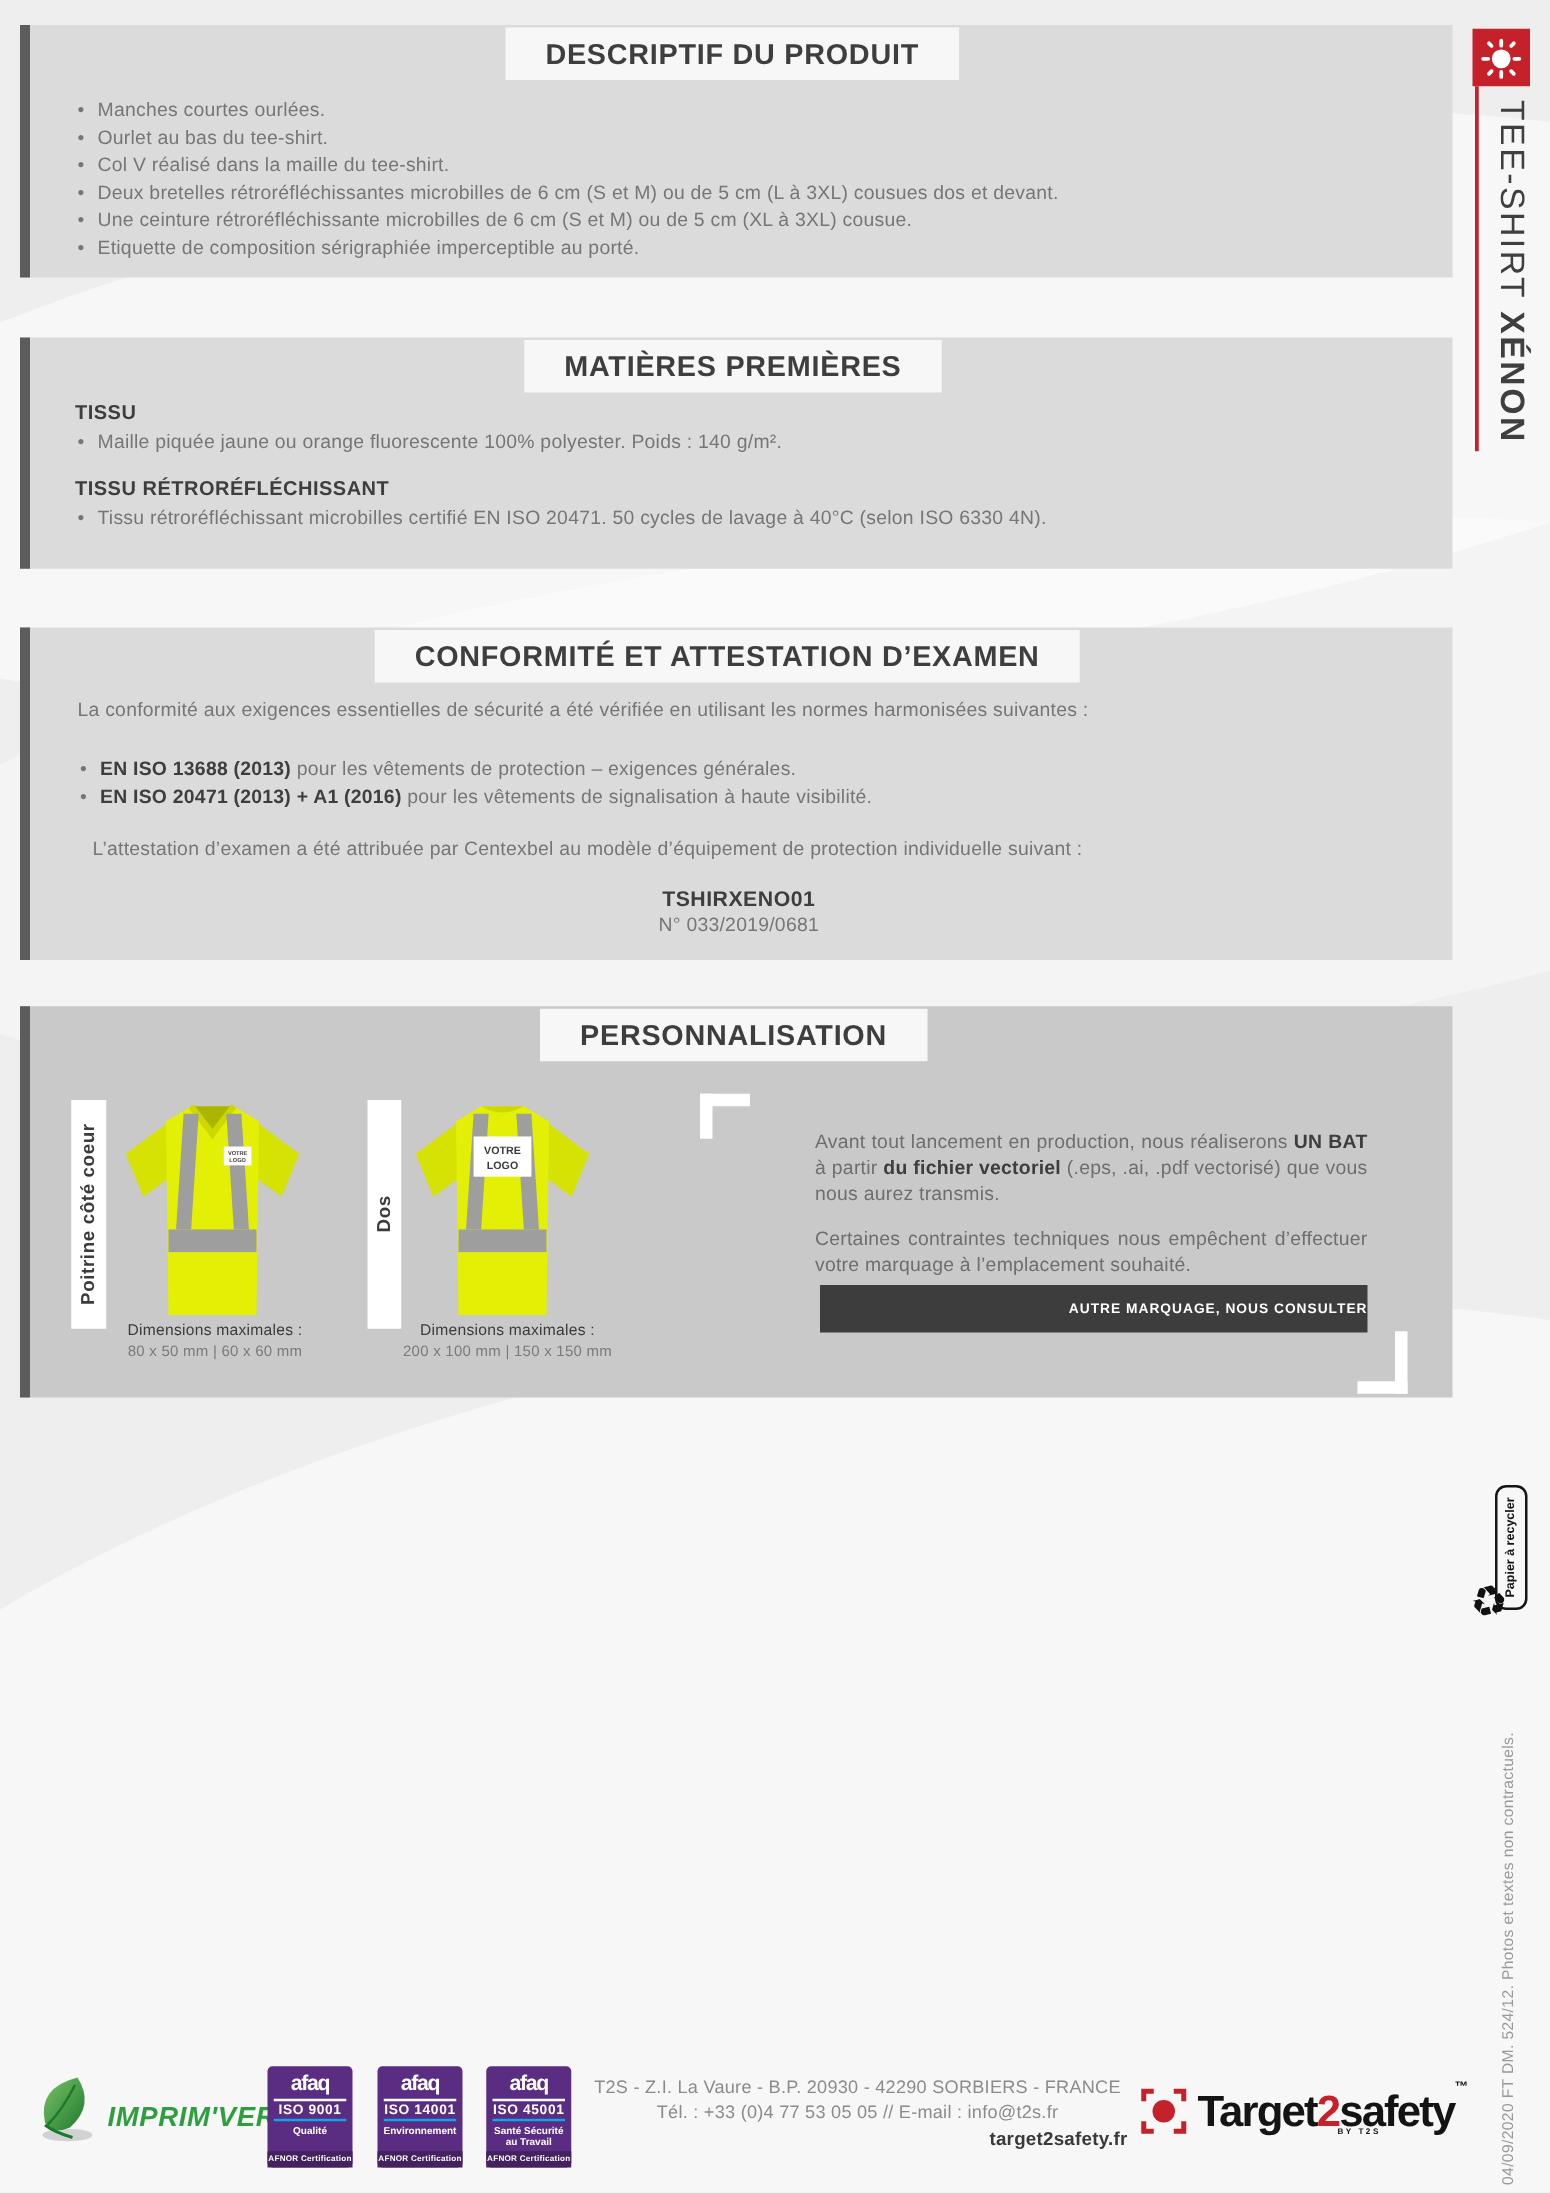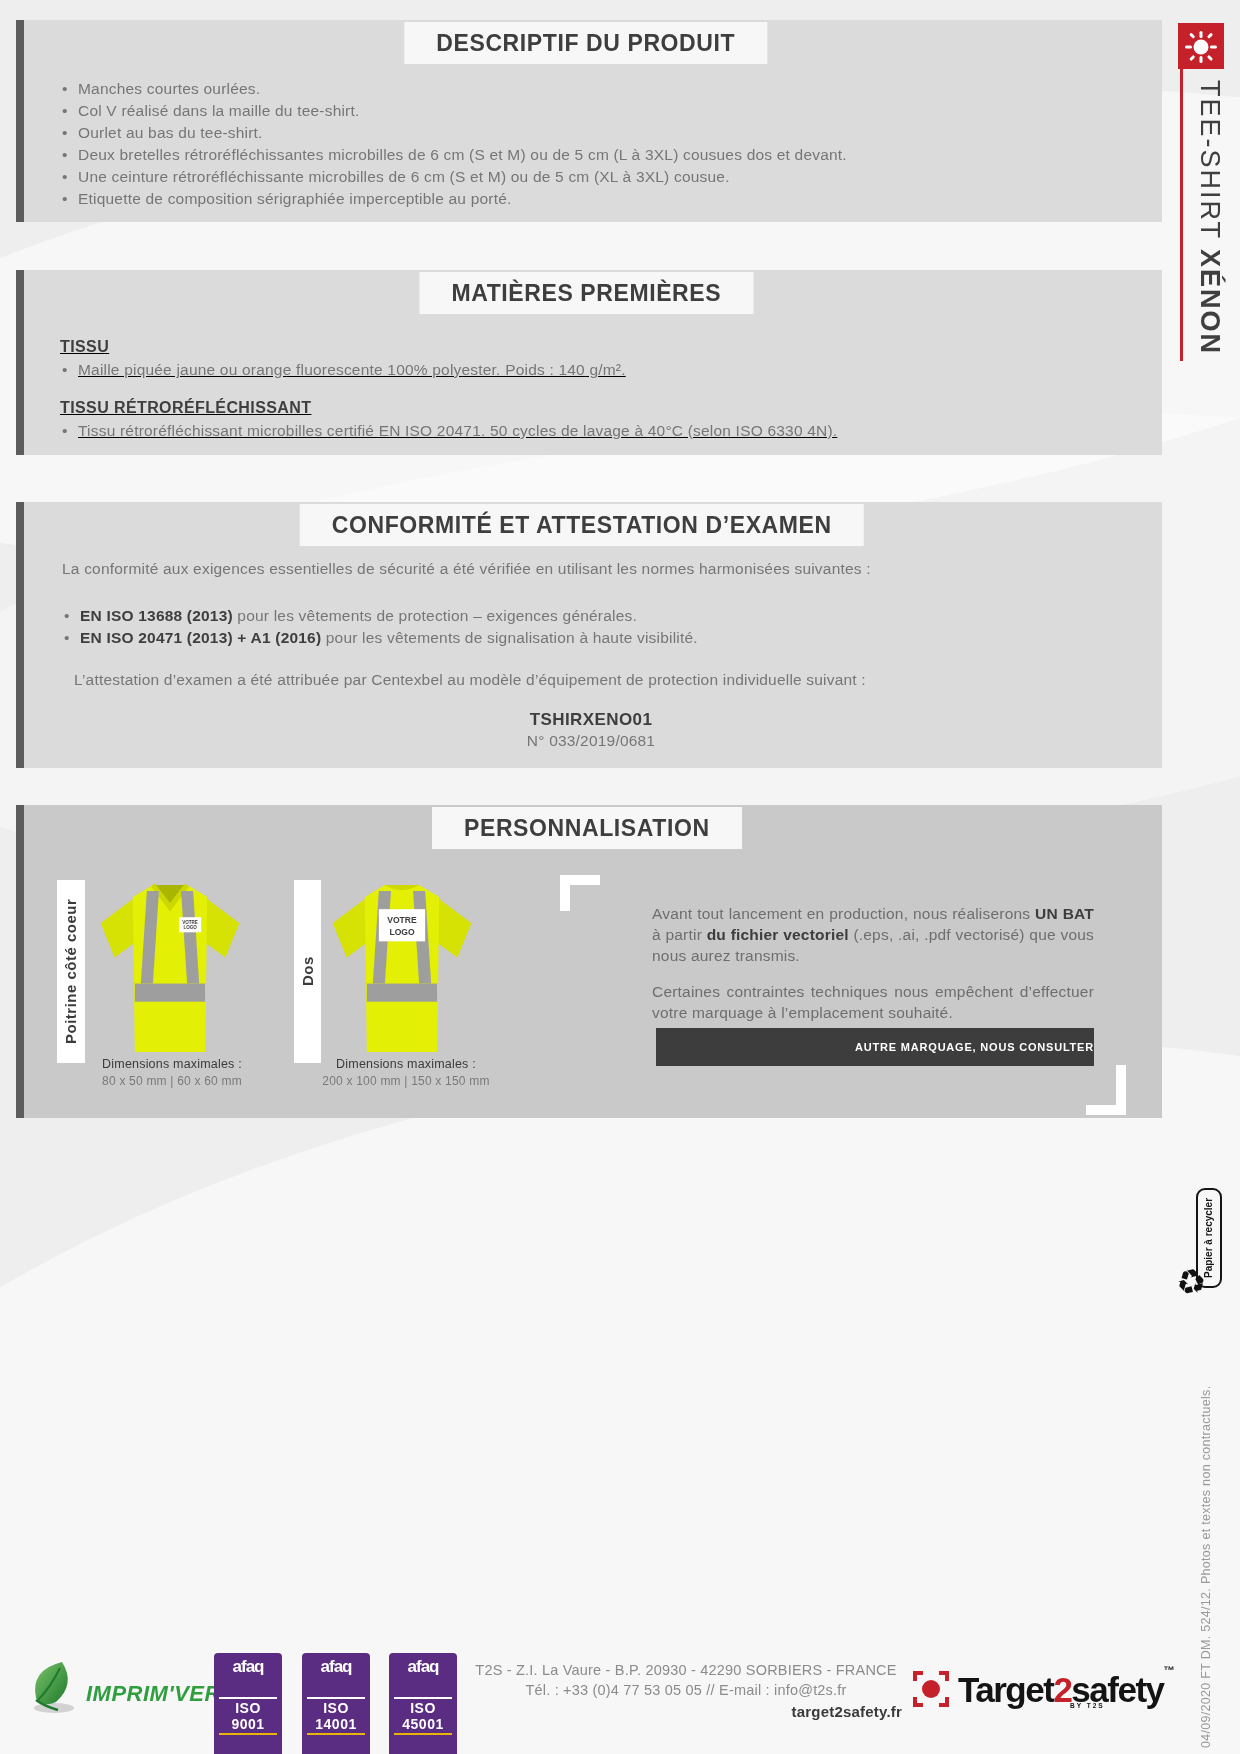--- a/index.html
+++ b/index.html
@@ -20,21 +20,21 @@
         color:var(--title-gray,#3e3e3e);letter-spacing:.6px;white-space:nowrap;}
   .bullets{margin:0;padding:0;list-style:none;color:var(--body-gray,#767676);font-size:15.5px;letter-spacing:.2px;}
   .bullets li{position:relative;padding-left:18px;line-height:22px;}
   .bullets li::before{content:"\2022";position:absolute;left:2px;}
   .sub-h{font-size:16px;font-weight:700;color:var(--title-gray,#3e3e3e);letter-spacing:.4px;}
 
   .sec1{top:20px;height:202px;}
   .sec1 .bullets{margin:58px 0 0 36px;}
 
   .sec2{top:270px;height:185px;}
-  .sec2-content{padding:68px 40px 0 36px;text-decoration:underline;}
+  .sec2-content{padding:52px 40px 0 36px;}
   .sec2 .bullets{margin:3px 0 0 0;}
   .sec2 .sub-h.second{margin-top:18px;}
 
   .sec3{top:502px;height:266px;}
   .sec3-content{padding:56px 42px 0 38px;color:var(--body-gray,#767676);font-size:15.5px;letter-spacing:.2px;}
   .sec3 .intro{margin:0 0 26px 0;line-height:21px;}
   .sec3 .bullets b{color:var(--title-gray,#3e3e3e);}
   .sec3 .attestation{margin:20px 0 0 12px;line-height:21px;}
   .model-code{margin-top:20px;text-align:center;font-weight:700;font-size:17px;color:var(--title-gray,#3e3e3e);letter-spacing:.4px;}
   .cert-number{margin-top:2px;text-align:center;font-size:15.5px;}
@@ -80,22 +80,22 @@
         transform:rotate(-14deg);font-family:"DejaVu Sans", sans-serif;}
 
   
   .imprim{position:absolute;left:28px;top:1656px;height:62px;display:flex;align-items:center;z-index:2;}
   .imprim-text{font-size:22px;font-style:italic;font-weight:700;color:var(--imprim-green,#2f9e3f);
         letter-spacing:.5px;margin-left:6px;margin-top:14px;}
   .afaq{position:absolute;top:1653px;width:68px;background:var(--afaq-purple,#5b2d82);color:#fff;
         text-align:center;border-radius:4px;padding:4px 2px 0;z-index:2;box-sizing:border-box;}
   .afaq-1{left:214px;} .afaq-2{left:302px;} .afaq-3{left:389px;}
   .afaq-brand{font-weight:700;font-size:17px;line-height:20px;letter-spacing:-1px;}
-  .afaq-iso{font-weight:700;font-size:14px;border-top:2px solid #fff;border-bottom:2px solid #eab308;
-        margin:20px 3px;padding:1px 0;letter-spacing:.5px;}
+  .afaq-iso{font-weight:700;font-size:11px;border-top:2px solid #fff;border-bottom:2px solid #0ea5e9;
+        margin:2px 3px;padding:1px 0;letter-spacing:.5px;}
   .afaq-label{font-size:8px;font-weight:700;line-height:9px;min-height:19px;padding-top:1px;}
   .afaq-cert{background:#44215f;font-size:6.5px;font-weight:700;padding:3px 0;margin:2px -2px 0;letter-spacing:.2px;}
   .addr{position:absolute;left:470px;top:1662px;width:432px;font-size:14.5px;color:#8b8b8b;letter-spacing:.2px;z-index:2;}
   .addr-l1{text-align:center;}
   .addr-l2{text-align:center;margin-top:4px;}
   .addr-l3{text-align:right;margin-top:5px;font-weight:700;color:#3a3a3a;font-size:15px;}
   .addr a{color:inherit;text-decoration:none;}
   .brand{position:absolute;left:912px;top:1664px;width:260px;height:54px;z-index:2;}
   .brand-icon{position:absolute;left:0;top:6px;}
   .brand-text{position:absolute;left:46px;top:0;font-size:35px;font-weight:700;letter-spacing:-1.5px;color:#141414;white-space:nowrap;}
@@ -108,22 +108,22 @@
 
 <div class="page">
   <div class="sw sw1"></div>
   <div class="sw sw2"></div>
   <div class="sw sw3"></div>
 
   <div class="sec sec1">
     <div class="band">DESCRIPTIF DU PRODUIT</div>
     <ul class="bullets">
       <li>Manches courtes ourlées.</li>
+      <li>Ourlet au bas du tee-shirt.</li>
       <li>Col V réalisé dans la maille du tee-shirt.</li>
-      <li>Ourlet au bas du tee-shirt.</li>
       <li>Deux bretelles rétroréfléchissantes microbilles de 6 cm (S et M) ou de 5 cm (L à 3XL) cousues dos et devant.</li>
       <li>Une ceinture rétroréfléchissante microbilles de 6 cm (S et M) ou de 5 cm (XL à 3XL) cousue.</li>
       <li>Etiquette de composition sérigraphiée imperceptible au porté.</li>
     </ul>
   </div>
 
   <div class="sec sec2">
     <div class="band">MATIÈRES PREMIÈRES</div>
     <div class="sec2-content">
       <div class="sub-h">TISSU</div>

